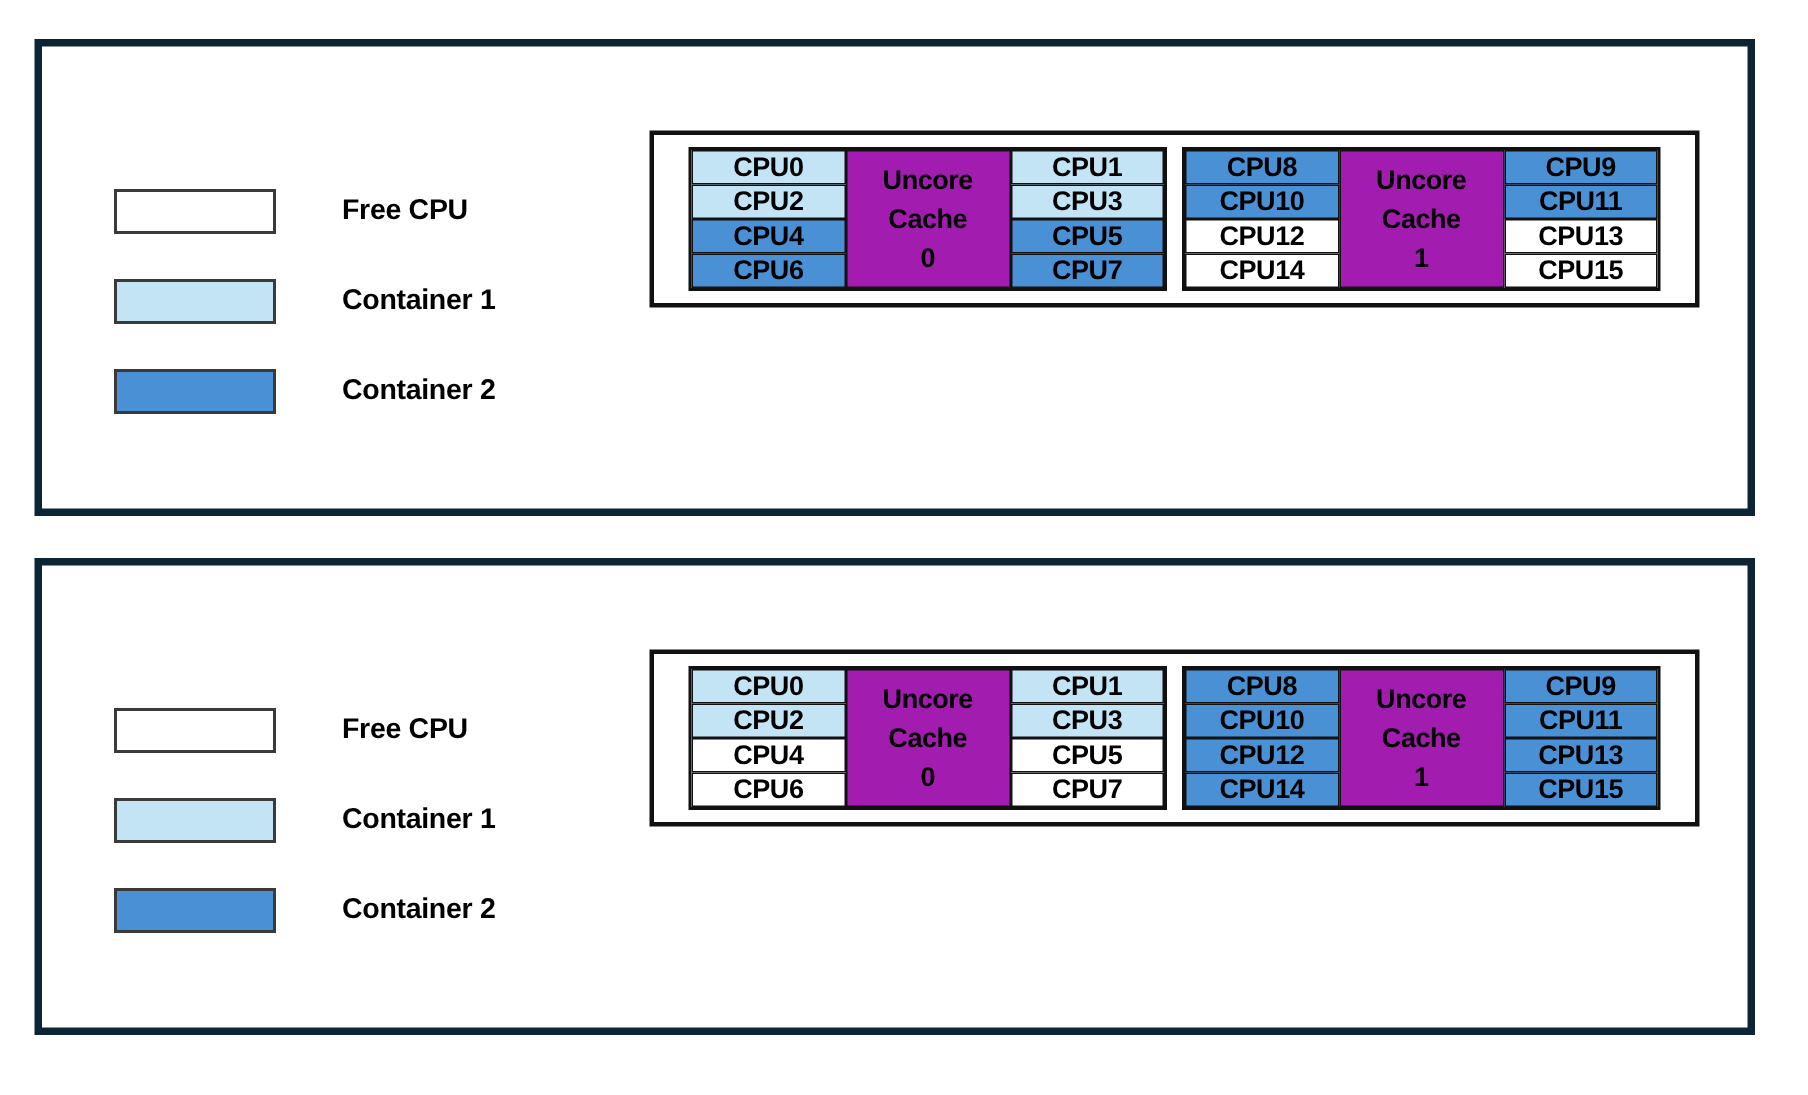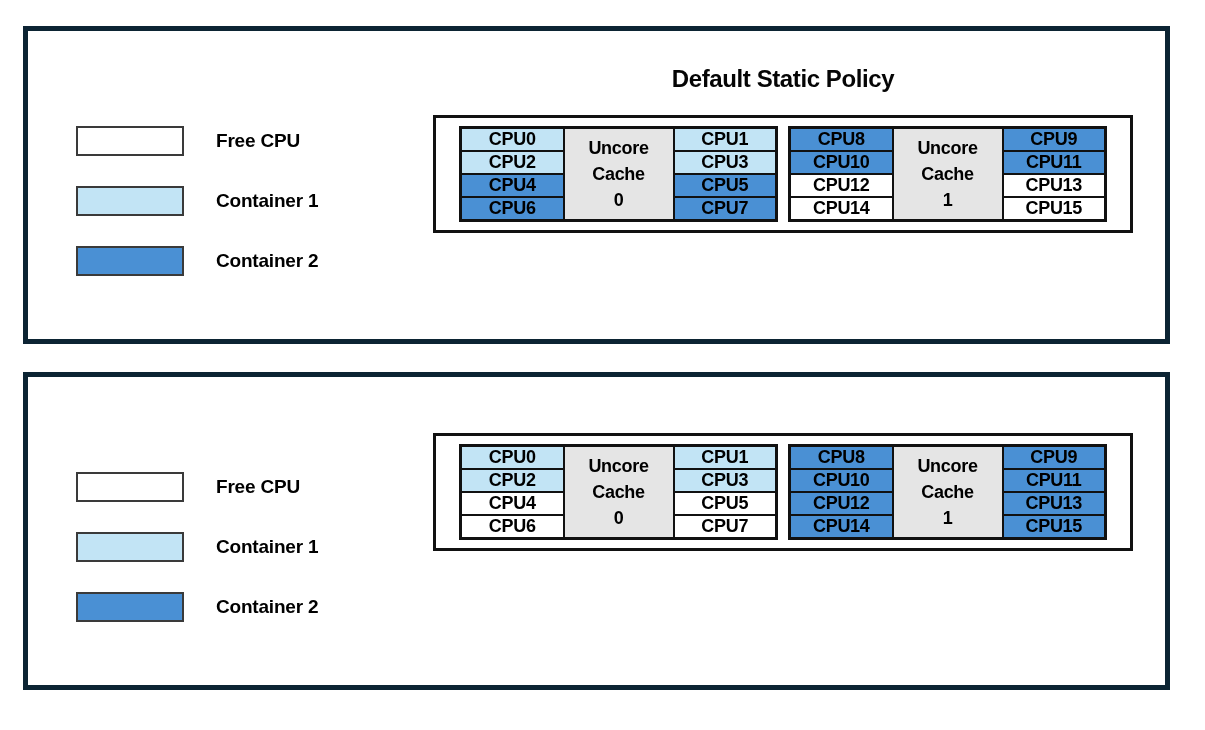--- a/index.html
+++ b/index.html
@@ -39,21 +39,21 @@
     height: 60px;
   }
   .legend-swatch {
     width: 108px;
     height: 30px;
     border: 2px solid #3a3a3a;
     box-sizing: border-box;
     flex: 0 0 auto;
   }
   .legend-label {
-    margin-left: 32px;
+    margin-left: 44px;
     font-size: 19px;
     font-weight: bold;
     color: #000000;
     letter-spacing: -0.2px;
     white-space: nowrap;
   }
 
   
   .diagram-wrap {
     position: absolute;
@@ -99,21 +99,21 @@
     display: flex;
     align-items: center;
     justify-content: center;
     font-size: 18px;
     font-weight: bold;
     color: #000000;
     letter-spacing: -0.3px;
   }
   .cache-label {
     flex: 0 0 110px;
-    background: #e5e5e5;
+    background: #a21caf;
     border: 1px solid #111111;
     box-sizing: border-box;
     display: flex;
     flex-direction: column;
     align-items: center;
     justify-content: center;
     font-size: 18px;
     font-weight: bold;
     color: #000000;
     line-height: 1.45;
@@ -134,21 +134,20 @@
       <div class="legend-swatch" style="background: rgb(194, 228, 245);"></div>
       <div class="legend-label">Container 1</div>
     </div>
     <div class="legend-row">
       <div class="legend-swatch" style="background: rgb(74, 144, 212);"></div>
       <div class="legend-label">Container 2</div>
     </div>
   </div>
 
   <div class="diagram-wrap">
-    <div class="diagram-title">Default Static Policy</div>
 
     <div class="socket">
 
       <div class="cache-group">
         <div class="cpu-col">
           <div class="cpu-cell" style="background: rgb(194, 228, 245);">CPU0</div>
           <div class="cpu-cell" style="background: rgb(194, 228, 245);">CPU2</div>
           <div class="cpu-cell" style="background: rgb(74, 144, 212);">CPU4</div>
           <div class="cpu-cell" style="background: rgb(74, 144, 212);">CPU6</div>
         </div>

